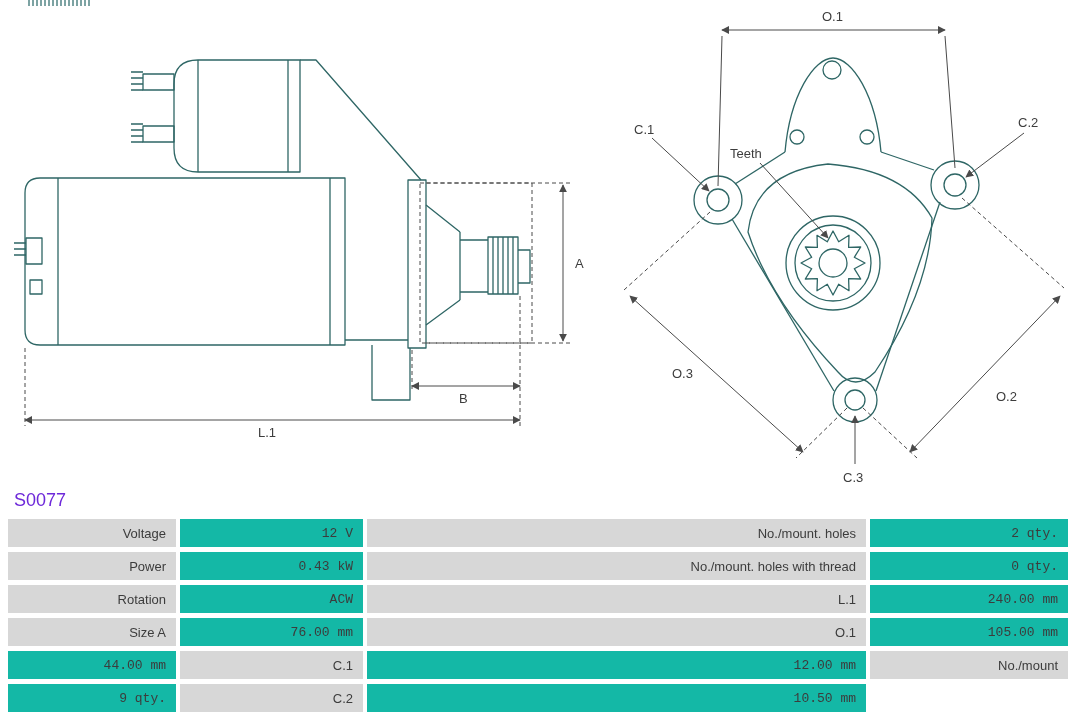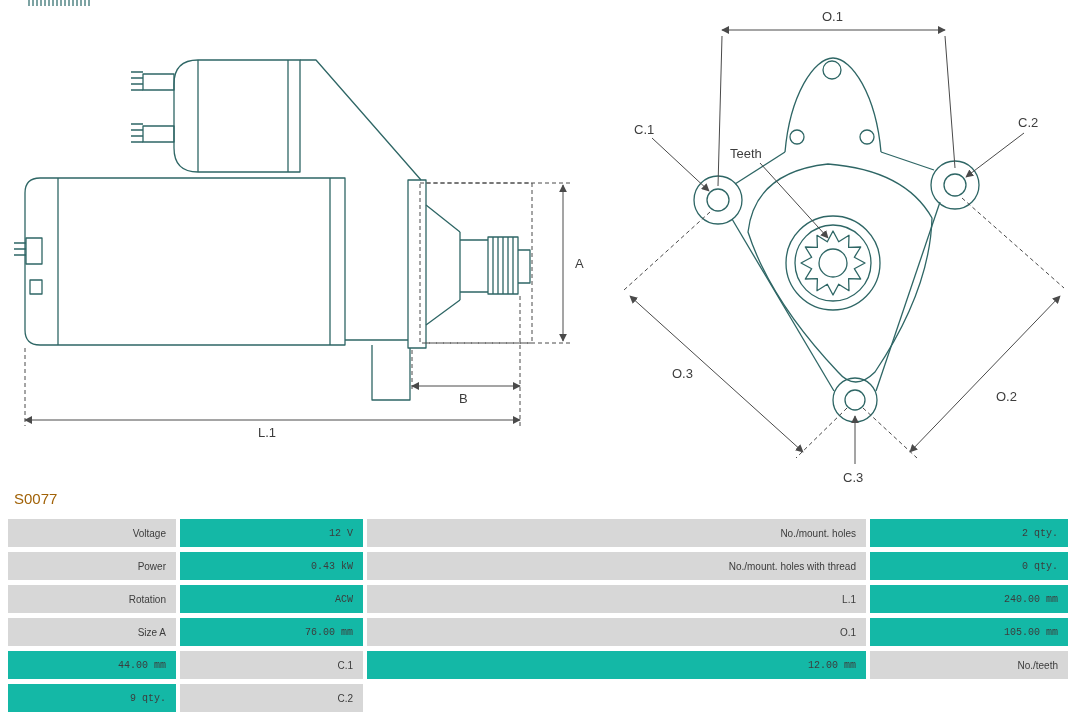--- a/index.html
+++ b/index.html
@@ -10,26 +10,26 @@
 
   .drawing{position:absolute;top:0;}
   #side-svg{left:0;}
   #front-svg{left:600px;}
 
   .outline{stroke:#2e6665;fill:none;stroke-width:1.3;stroke-linejoin:round;}
   .dim{stroke:#4a4a4a;fill:none;stroke-width:1;}
   .dashed{stroke-dasharray:4 3;}
   svg text{font-family:"Liberation Sans",sans-serif;font-size:13px;fill:#3d3d3d;}
 
-  .part-number{position:absolute;left:14px;top:490px;font-size:15px;color:#a16207;}
+  .part-number{position:absolute;left:14px;top:490px;font-size:18px;color:#6d28d9;}
 
   .spec-table{position:absolute;left:8px;top:519px;width:1056px;display:grid;
     grid-template-columns:168px 183px 499px 198px;grid-auto-rows:28px;gap:5px 4px;}
   .cell{display:flex;align-items:center;justify-content:flex-end;padding-right:10px;
-    font-size:10px;color:#3c3c3c;box-sizing:border-box;}
+    font-size:13px;color:#3c3c3c;box-sizing:border-box;}
   .cell.lab{background:#d7d7d7;}
   .cell.val{background:#14b8a6;font-family:Liberation Mono, monospace;}
 </style>
 </head>
 <body>
 
 <div class="barcode"></div>
 
 <svg id="side-svg" class="drawing" width="600" height="460" viewBox="0 0 600 460">
   <defs>
@@ -166,16 +166,17 @@
 
   <div class="cell lab">Size A</div>
   <div class="cell val">76.00 mm</div>
   <div class="cell lab">O.1</div>
   <div class="cell val">105.00 mm</div>
 
   <div class="cell val">44.00 mm</div>
   <div class="cell lab">C.1</div>
   <div class="cell val">12.00 mm</div>
 
-  <div class="cell lab">No./teeth</div>
+  <div class="cell lab">No./mount</div>
   <div class="cell val">9 qty.</div>
   <div class="cell lab">C.2</div>
+  <div class="cell val">10.50 mm</div>
 </div>
 
 </body></html>

